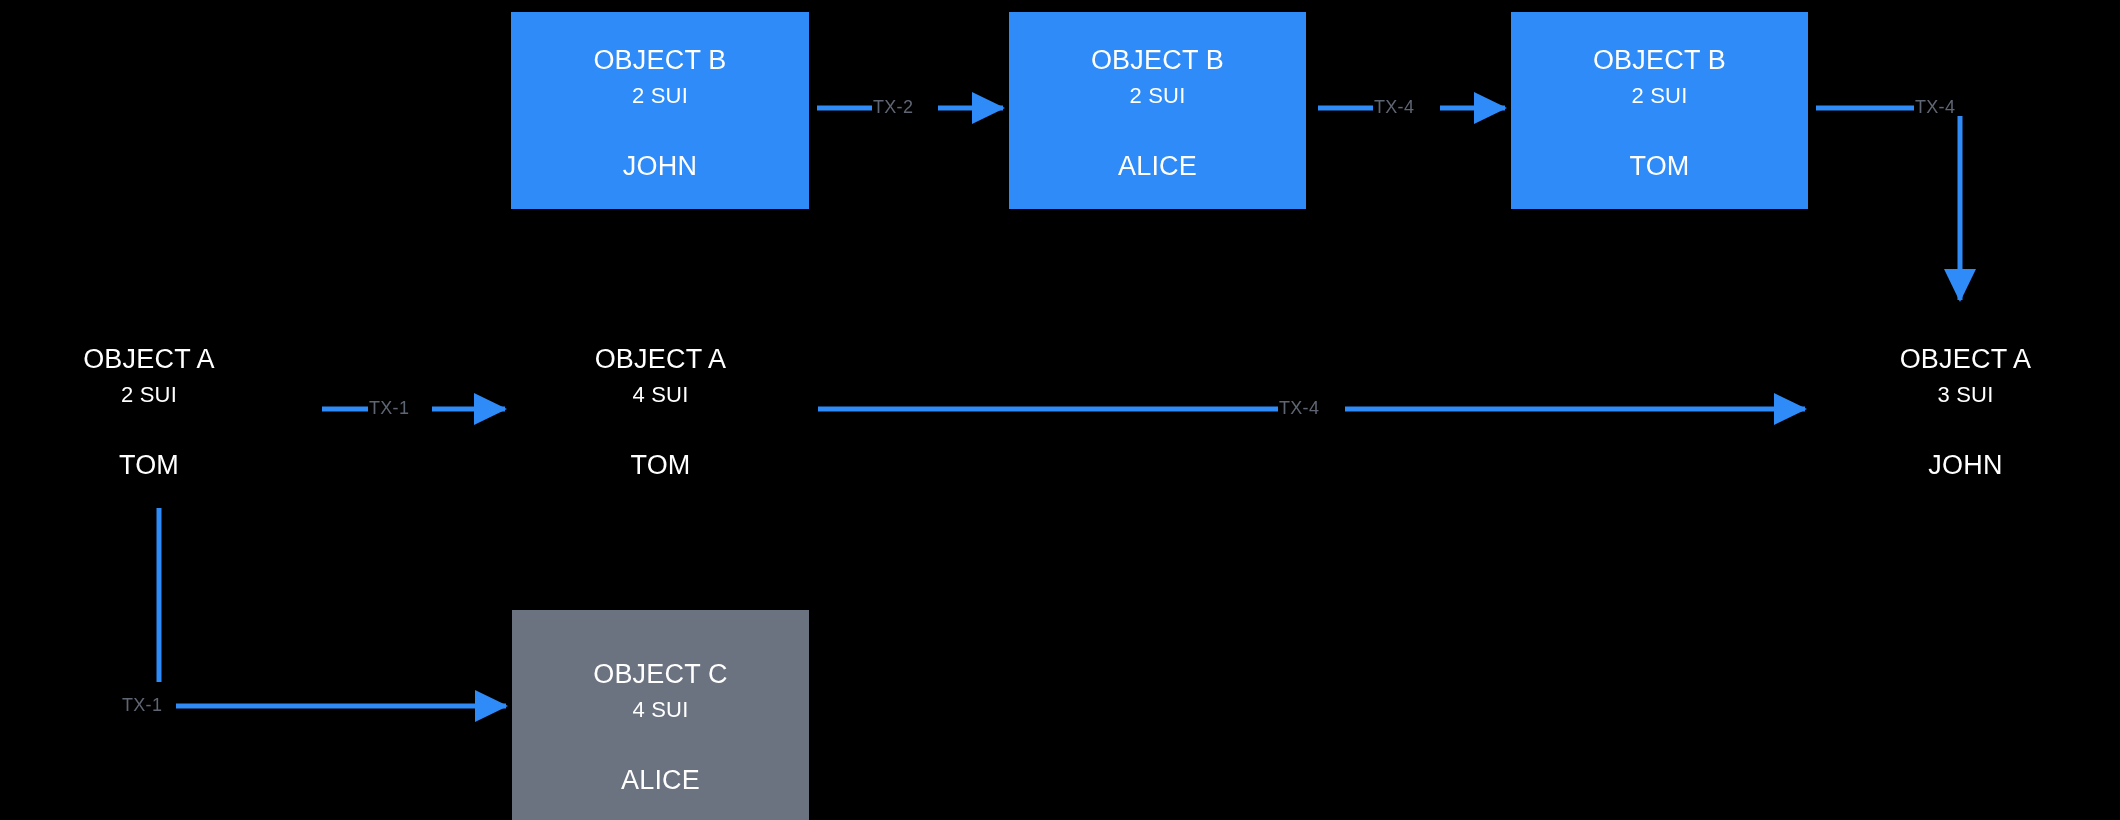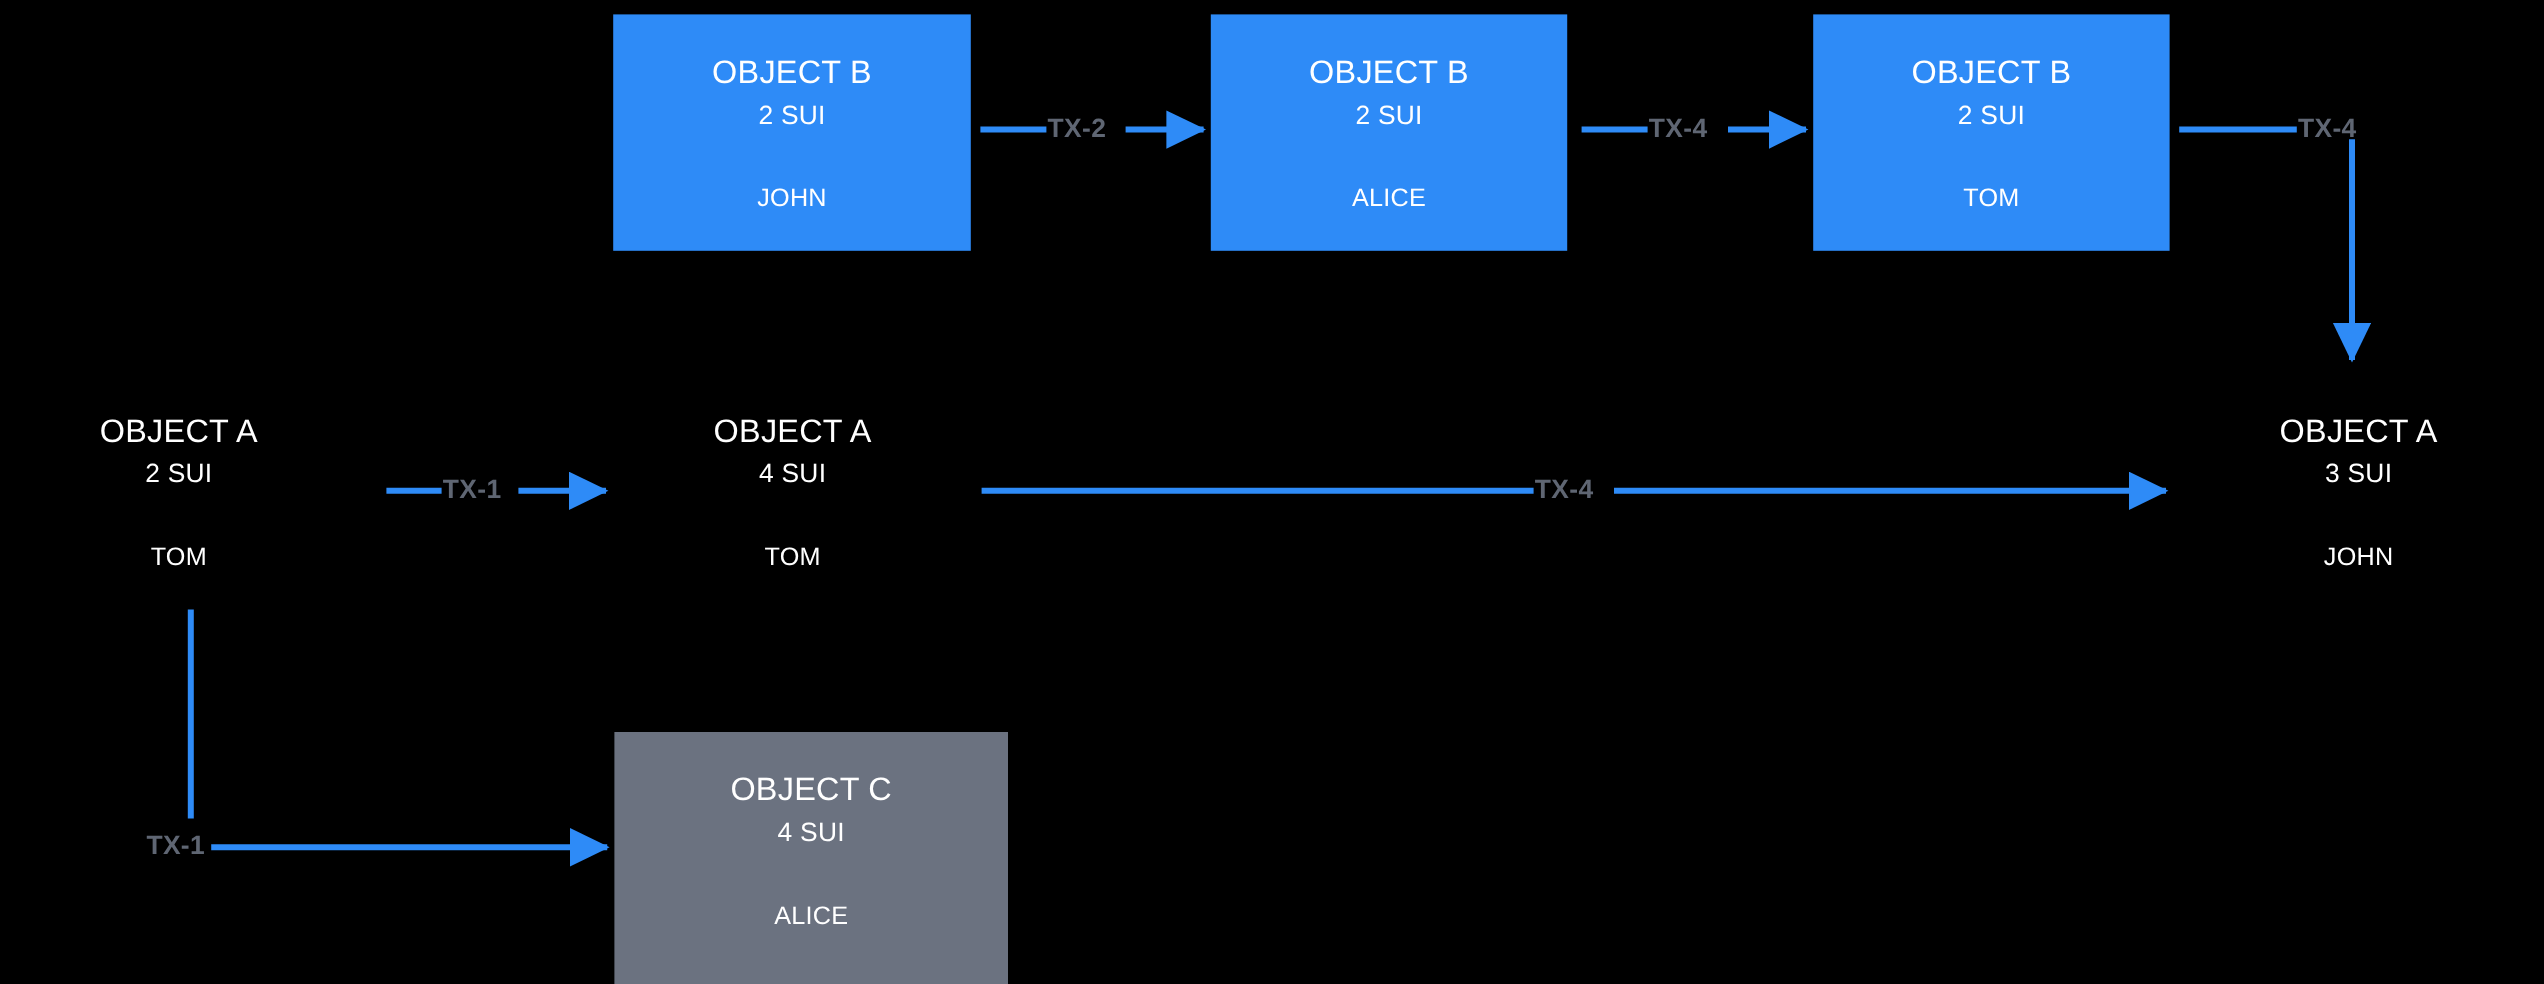--- a/index.html
+++ b/index.html
@@ -35,40 +35,39 @@
     letter-spacing: 0.2px;
     white-space: nowrap;
   }
   .obj-box .line-amt {
     font-size: 22px;
     line-height: 36px;
     letter-spacing: 0.2px;
     white-space: nowrap;
   }
   .obj-box .line-owner {
-    font-size: 21px;
+    font-size: 27px;
     line-height: 36px;
     letter-spacing: 0.2px;
     white-space: nowrap;
   }
   .obj-box .spacer { flex: 0 0 34px; }
 
   .fill-blue  { background: #2e8bf7; }
   .fill-black { background: #000000; }
   .fill-gray  { background: #6b7280; }
 
   
   .edge-label {
     position: absolute;
-    font-size: 22px;
+    font-size: 18px;
     line-height: 30px;
     color: #5f6673;
     white-space: nowrap;
     letter-spacing: 0.3px;
-    font-weight: bold;
   }
 
   
   #wires {
     position: absolute;
     left: 0; top: 0;
     width: 2120px;
     height: 820px;
     pointer-events: none;
   }
@@ -151,21 +150,21 @@
     <div class="line-owner">TOM</div>
   </div>
 
   <div class="obj-box fill-black" style="left:1811px; top:311px; width:309px; height:196px; padding-top:30px;">
     <div class="line-top">OBJECT A</div>
     <div class="line-amt">3 SUI</div>
     <div class="spacer"></div>
     <div class="line-owner">JOHN</div>
   </div>
 
-  <div class="obj-box fill-gray" style="left:512px; top:610px; width:328px; height:210px; padding-top:30px;">
+  <div class="obj-box fill-gray" style="left:512px; top:610px; width:297px; height:210px; padding-top:46px;">
     <div class="line-top">OBJECT C</div>
     <div class="line-amt">4 SUI</div>
     <div class="spacer"></div>
     <div class="line-owner">ALICE</div>
   </div>
 
   <div class="edge-label" style="left:873px; top:92px;">TX-2</div>
 
   <div class="edge-label" style="left:1374px; top:92px;">TX-4</div>
 

